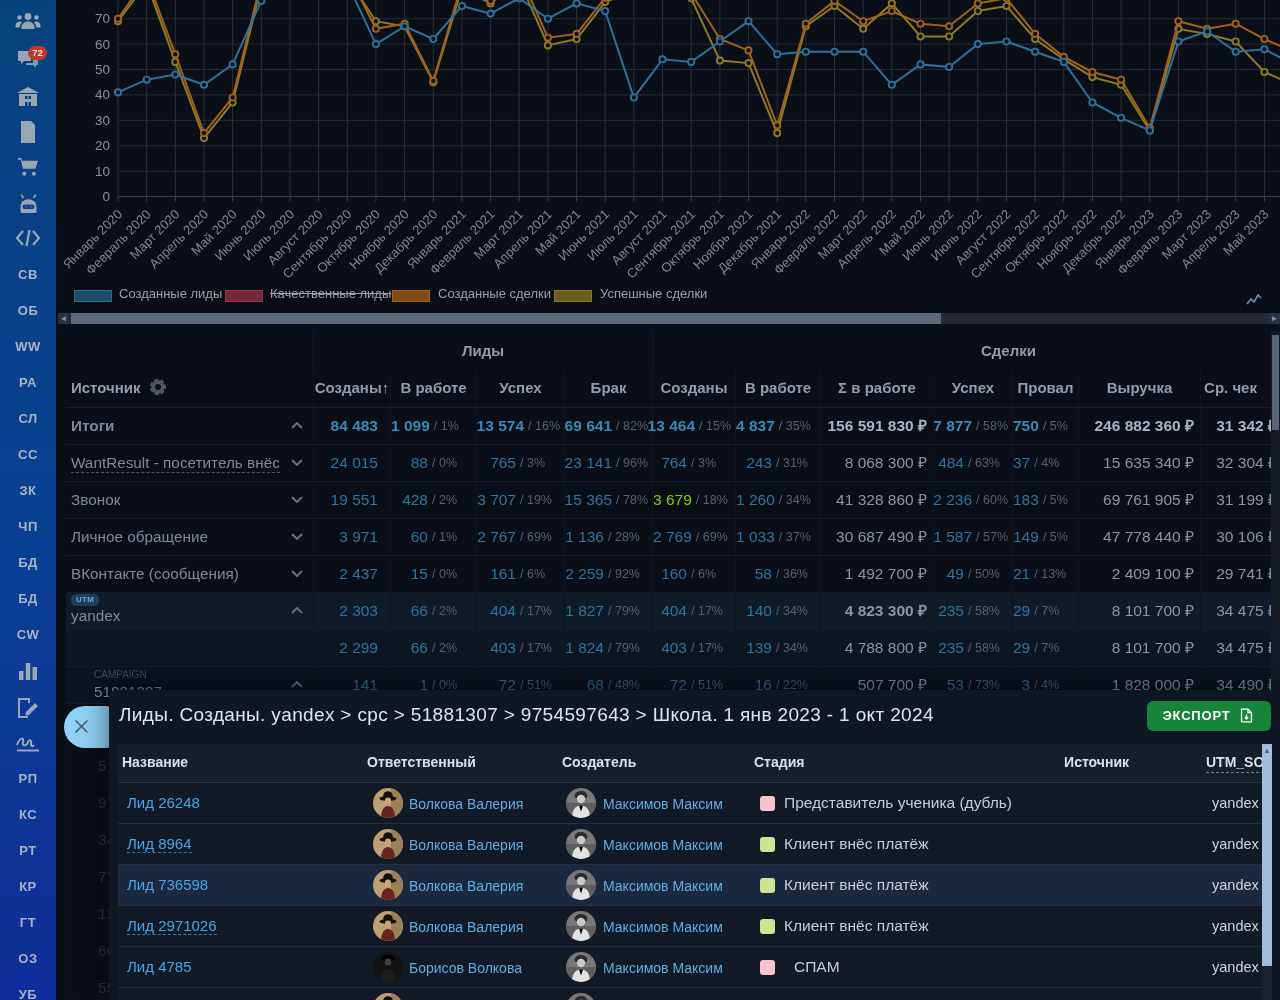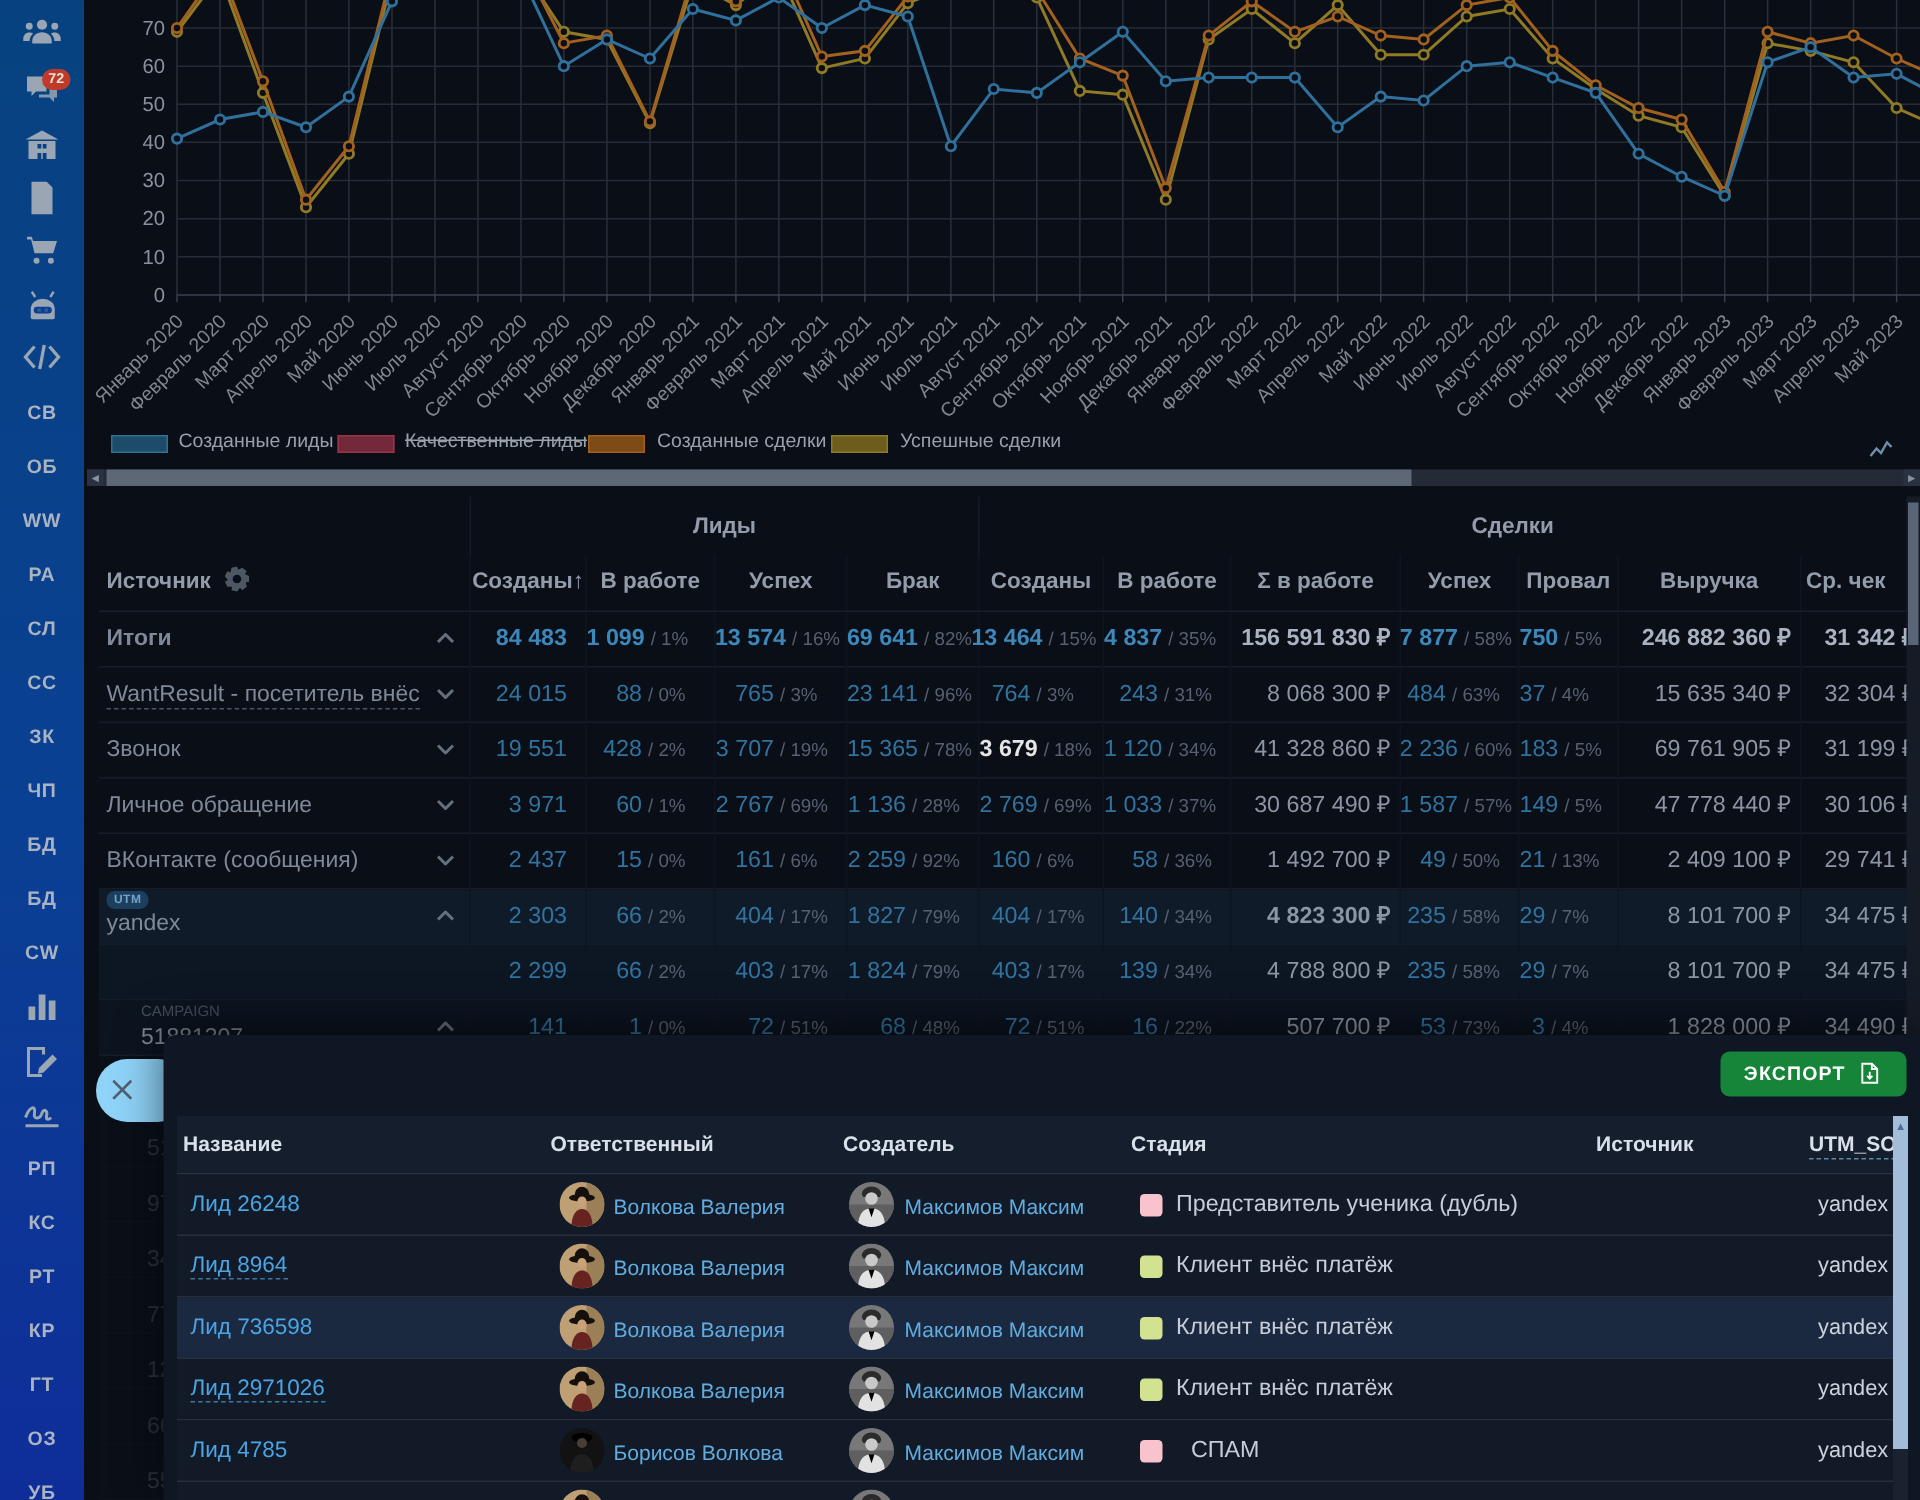--- a/index.html
+++ b/index.html
@@ -529,27 +529,27 @@
           </div>
         </div>
         <div class="tc" style="left:498px;width:88px">
           <div class="cell pc">
             <span style="color:#30739f;font-weight:400">15 365</span>
             <span class="pct">/ 78%</span>
           </div>
         </div>
         <div class="tc" style="left:586px;width:83px">
           <div class="cell pc">
-            <span style="color:#e5e5e5;font-weight:700">3 679</span>
+            <span style="color:#84cc16;font-weight:400">3 679</span>
             <span class="pct">/ 18%</span>
           </div>
         </div>
         <div class="tc" style="left:669px;width:85px">
           <div class="cell pc">
-            <span style="color:#30739f;font-weight:400">1 120</span>
+            <span style="color:#30739f;font-weight:400">1 260</span>
             <span class="pct">/ 34%</span>
           </div>
         </div>
         <div class="tc" style="left:754px;width:113px">
           <div class="cell mn" style="color:#8c95a3;font-weight:400;">41 328 860 ₽</div>
         </div>
         <div class="tc" style="left:867px;width:79px">
           <div class="cell pc">
             <span style="color:#30739f;font-weight:400">2 236</span>
             <span class="pct">/ 60%</span>
@@ -1484,20 +1484,21 @@
   </div>
 <div id="closepill">
     <svg width="15" height="15" viewBox="0 0 15 15">
       <g stroke="#50606e" stroke-width="1.7">
         <line x1="1.5" y1="1.5" x2="13.5" y2="13.5"></line>
         <line x1="13.5" y1="1.5" x2="1.5" y2="13.5"></line>
       </g>
     </svg>
   </div>
 <div id="modal">
+<div id="mtitle">Лиды. Созданы. yandex &gt; cpc &gt; 51881307 &gt; 9754597643 &gt; Школа. 1 янв 2023 - 1 окт 2024</div>
 <div id="mexport">ЭКСПОРТ<svg width="17" height="17" viewBox="0 0 24 24" fill="none" stroke="#fff" stroke-width="1.8" style="margin-left:8px;vertical-align:-3.5px">
 <path d="M14 3H5v18h14V8z"></path>
         <path d="M14 3v5h5"></path>
         <path d="M12 10.5v6.5M9.5 14.5l2.5 2.5 2.5-2.5"></path>
       </svg></div>
 <div id="mtable">
 <div id="mthead">
 <span style="left:4px">Название</span>
         <span style="left:249px">Ответственный</span>
         <span style="left:444px">Создатель</span>

